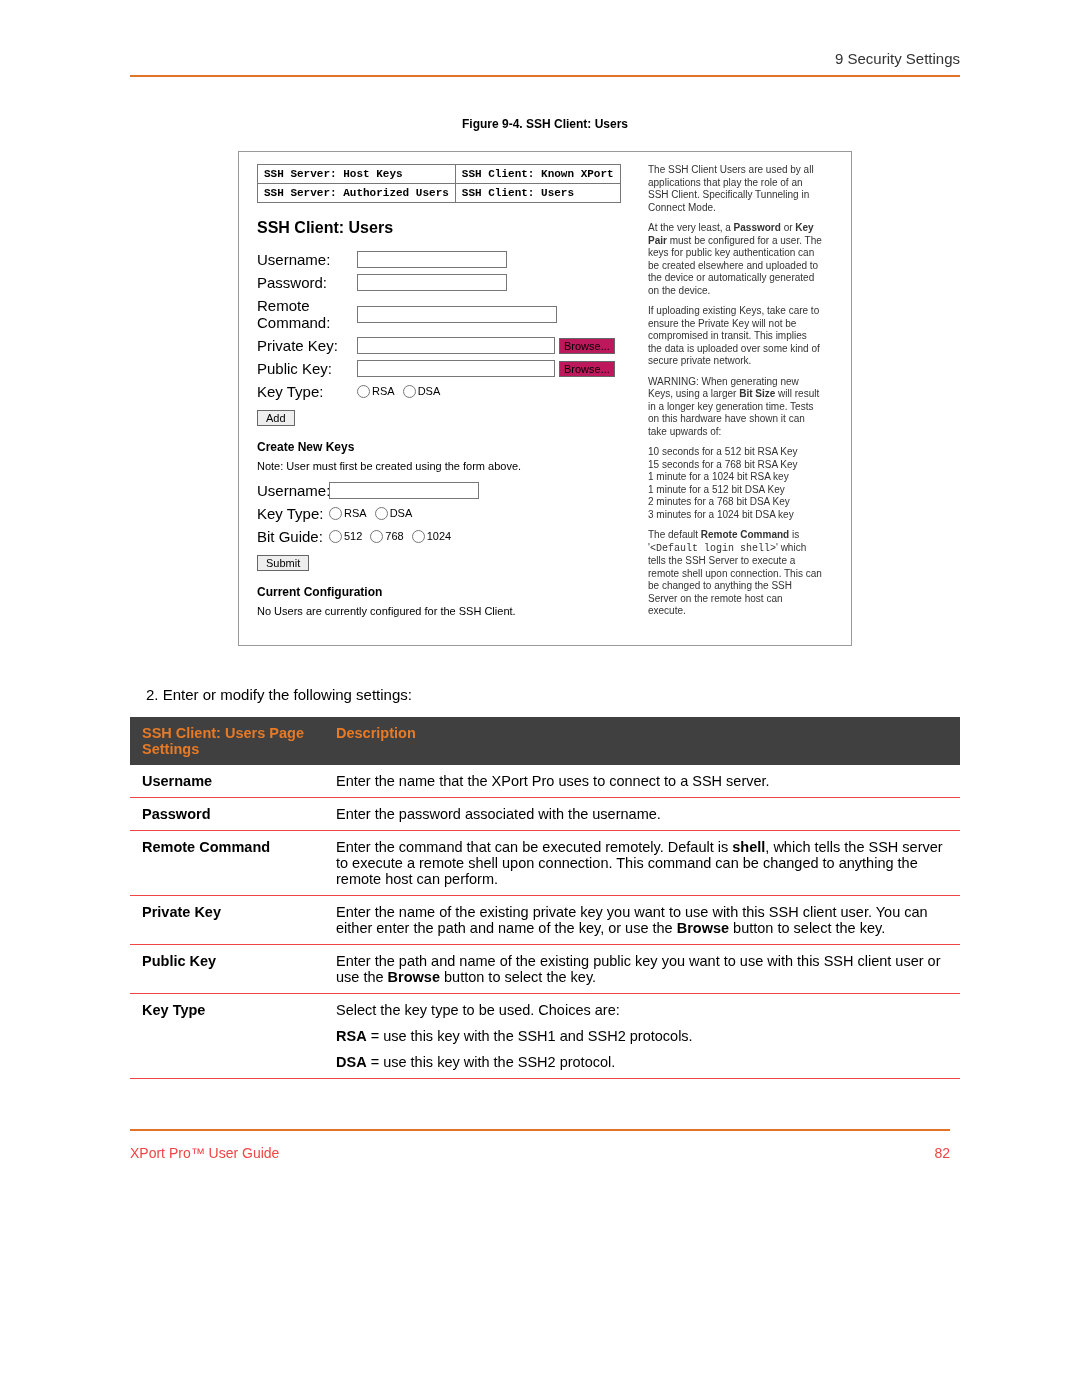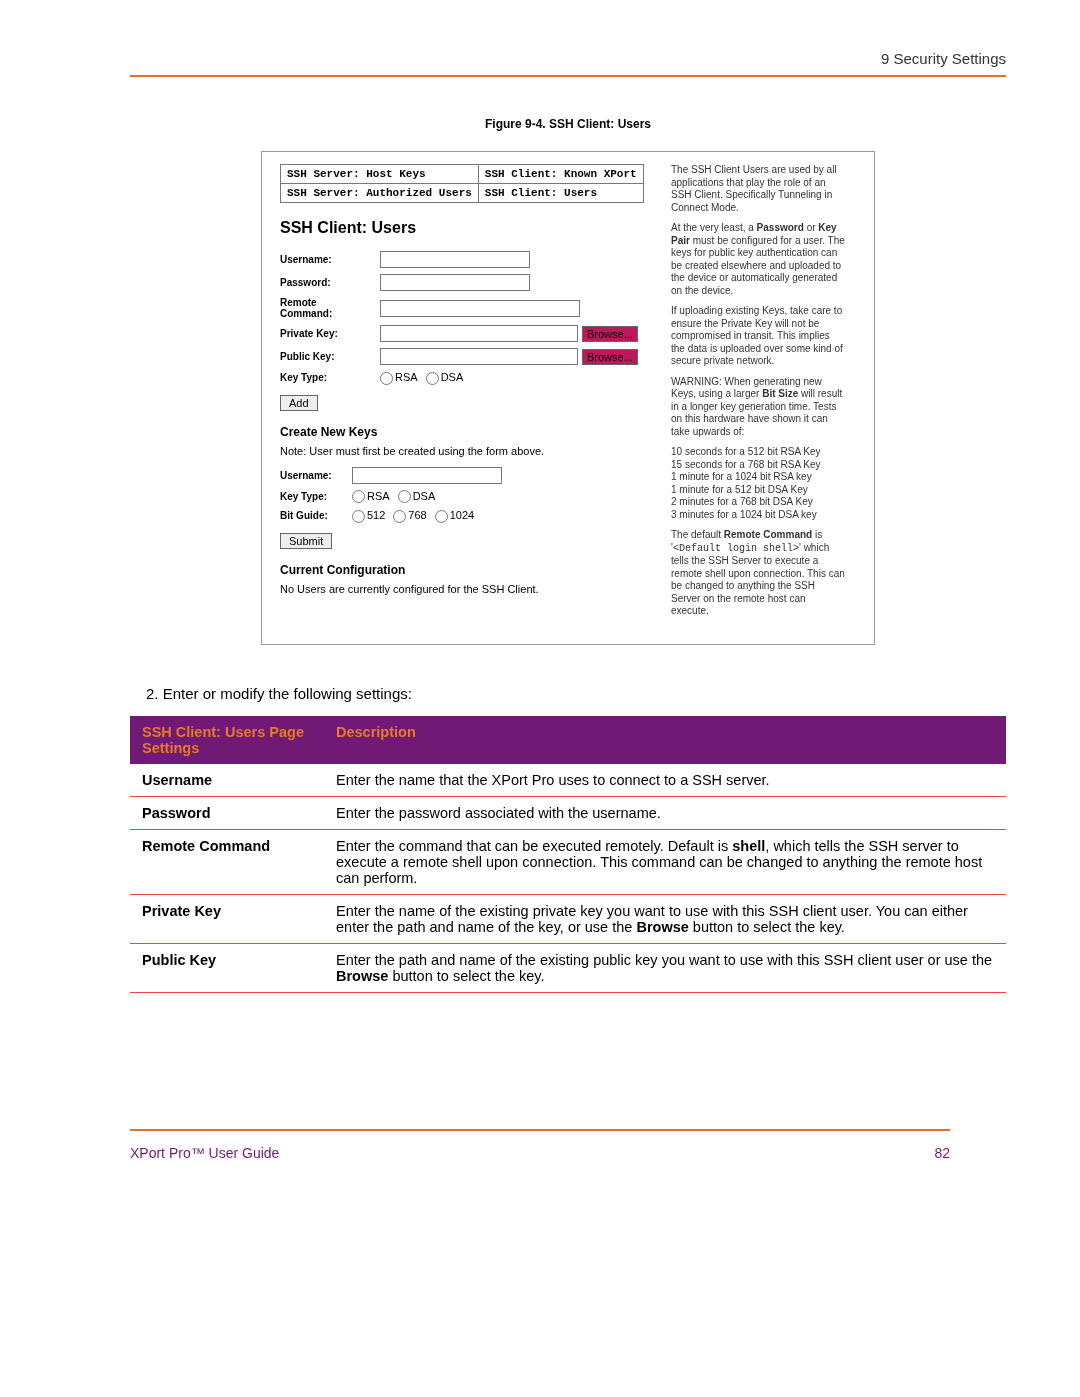--- a/index.html
+++ b/index.html
@@ -7,21 +7,21 @@
   padding: 0;
   background: white;
   font-family: Arial, Helvetica, sans-serif;
   font-size: 13px;
   color: #000;
 }
 .page {
   width: 1080px;
   height: 1189px;
   box-sizing: border-box;
-  padding: 50px 74px 30px 130px;
+  padding: 50px 120px 30px 130px;
   position: relative;
 }
 .top-right-header {
   text-align: right;
   font-size: 15px;
   color: #333;
   margin-bottom: 8px;
 }
 .orange-rule {
   border: none;
@@ -75,22 +75,22 @@
   font-size: 16px;
   margin: 8px 0 14px 0;
 }
 .form-row {
   display: flex;
   align-items: center;
   margin-bottom: 6px;
 }
 .form-label {
   width: 100px;
-  font-weight: bold;
-  font-size: 10px;
+  font-weight: normal;
+  font-size: 15px;
 }
 .text-input {
   height: 17px;
   border: 1px solid #777;
   background: #fff;
   box-sizing: border-box;
 }
 .w150 { width: 150px; }
 .w200 { width: 200px; }
 .w190 { width: 198px; }
@@ -129,21 +129,21 @@
   font-size: 15px;
   margin: 0 0 14px 36px;
   text-indent: -20px;
 }
 .settings-table {
   width: 100%;
   border-collapse: collapse;
   font-size: 14.5px;
 }
 .settings-table th {
-  background: #701a75;
+  background: #404040;
   color: #e67a26;
   text-align: left;
   font-weight: bold;
   padding: 8px 12px 8px 12px;
   vertical-align: top;
 }
 .settings-table td {
   padding: 8px 12px;
   border-bottom: 1px solid #ef4444;
   vertical-align: top;
@@ -151,21 +151,21 @@
 .settings-table td.label {
   font-weight: bold;
   width: 150px;
 }
 .footer {
   position: absolute;
   bottom: 28px;
   left: 130px;
   right: 130px;
   font-size: 14px;
-  color: #701a75;
+  color: #ef4444;
   display: flex;
   justify-content: space-between;
 }
 .footer-rule {
   position: absolute;
   bottom: 52px;
   left: 130px;
   right: 130px;
   border: none;
   border-top: 2px solid #e37329;
@@ -300,20 +300,28 @@
       <td><span>Enter the command that can be executed remotely. Default is </span><b>shell</b><span>, which tells the SSH server to execute a remote shell upon connection. This command can be changed to anything the remote host can perform.</span></td>
     </tr>
     <tr>
       <td class="label">Private Key</td>
       <td><span>Enter the name of the existing private key you want to use with this SSH client user. You can either enter the path and name of the key, or use the </span><b>Browse</b><span> button to select the key.</span></td>
     </tr>
     <tr>
       <td class="label">Public Key</td>
       <td><span>Enter the path and name of the existing public key you want to use with this SSH client user or use the </span><b>Browse</b><span> button to select the key.</span></td>
     </tr>
+    <tr>
+      <td class="label">Key Type</td>
+      <td>
+        <div>Select the key type to be used. Choices are:</div>
+        <div style="margin-top:10px"><b>RSA</b><span> = use this key with the SSH1 and SSH2 protocols.</span></div>
+        <div style="margin-top:10px"><b>DSA</b><span> = use this key with the SSH2 protocol.</span></div>
+      </td>
+    </tr>
   </tbody>
     </table>
 
   <hr class="footer-rule">
   <div class="footer">
     <span>XPort Pro™ User Guide</span>
     <span>82</span>
   </div>
 </div>
 

